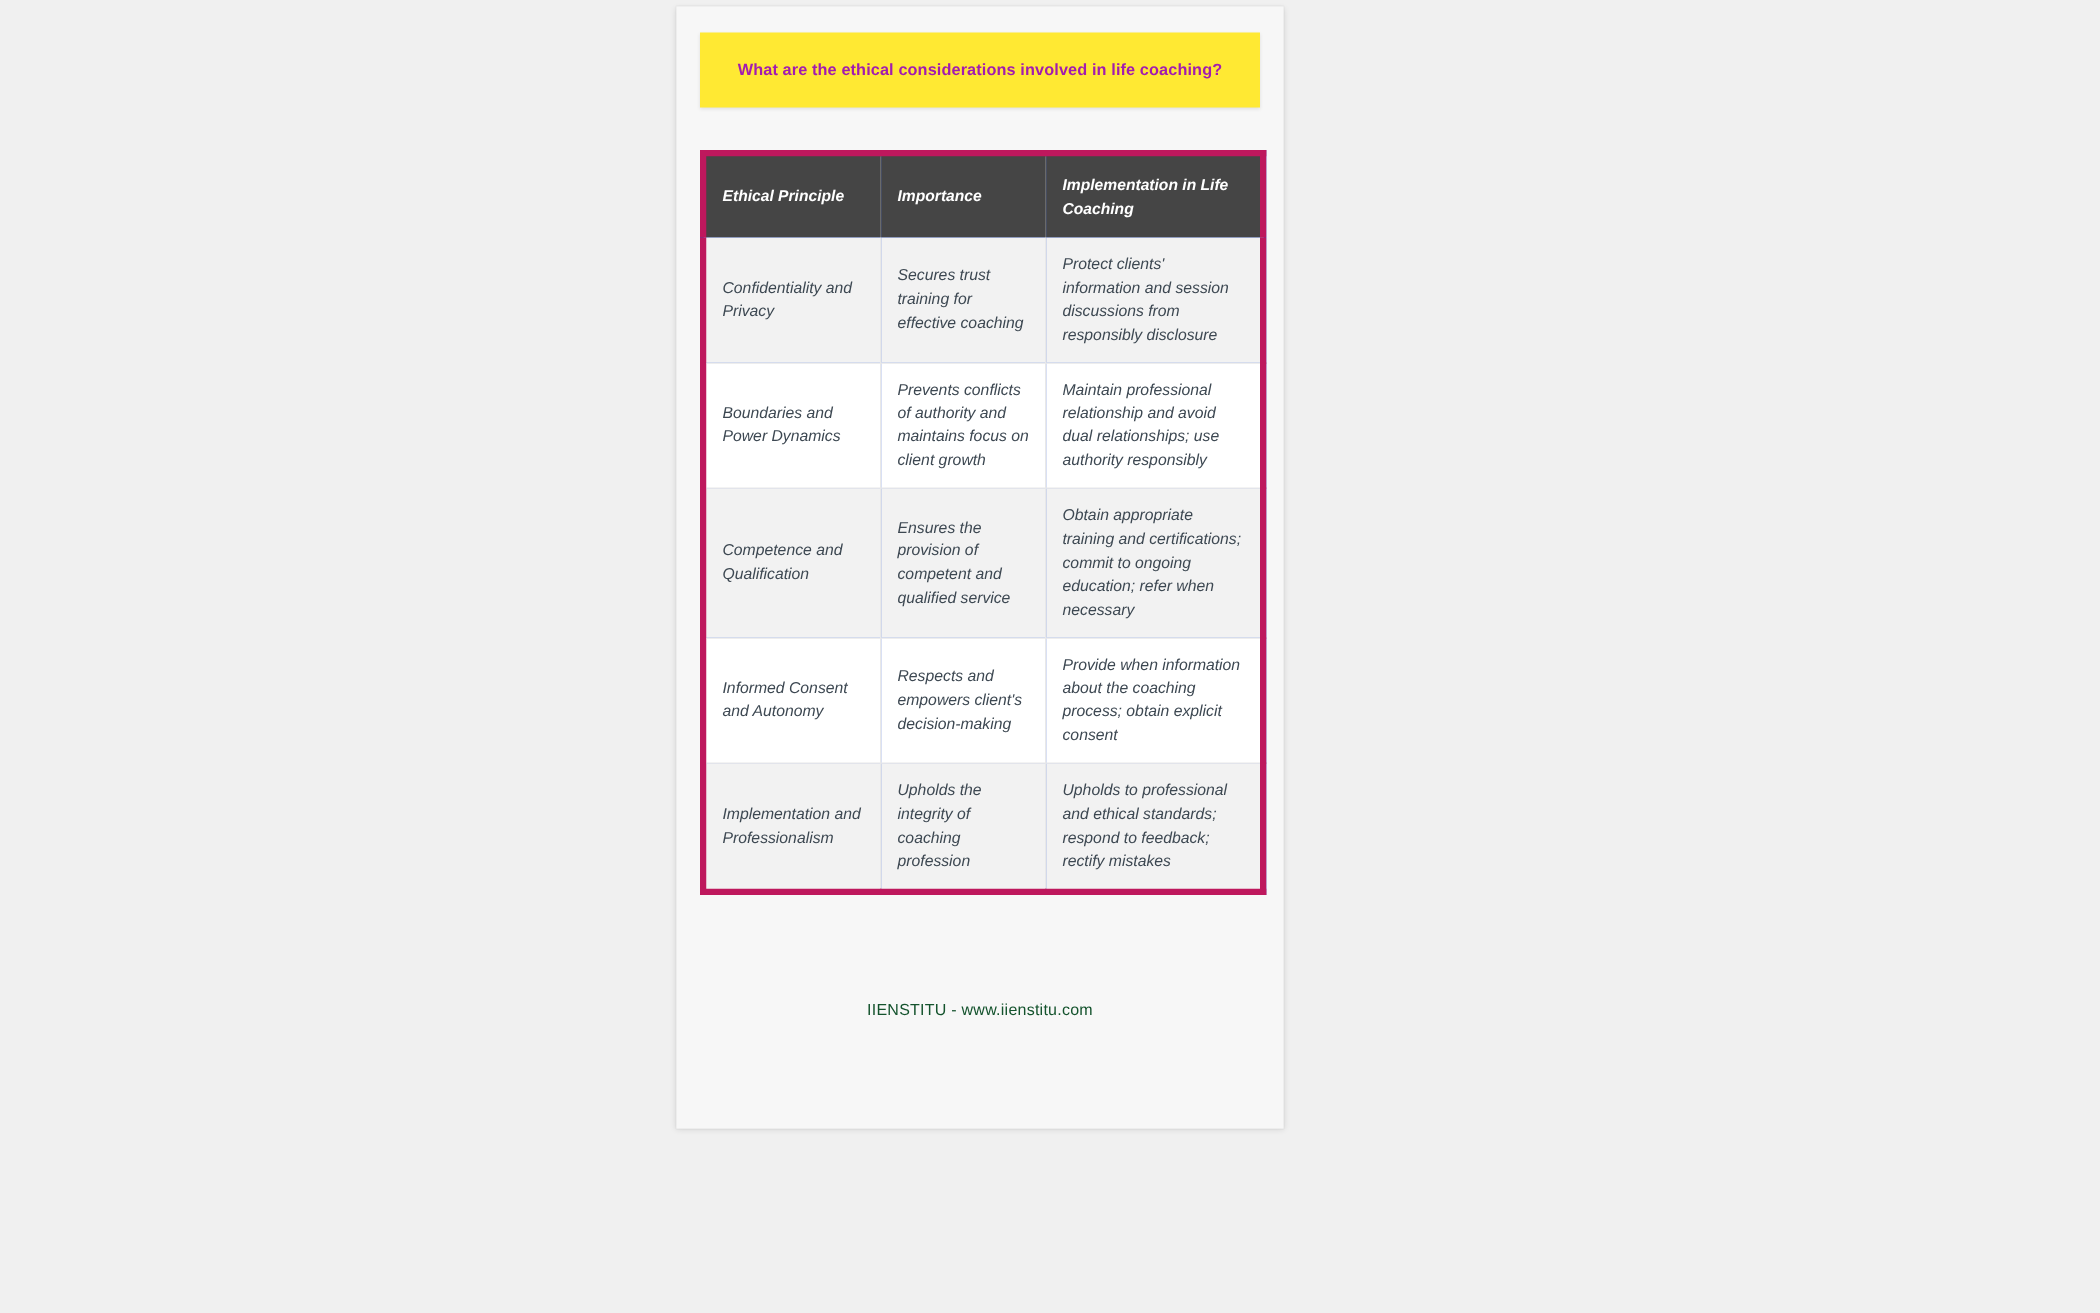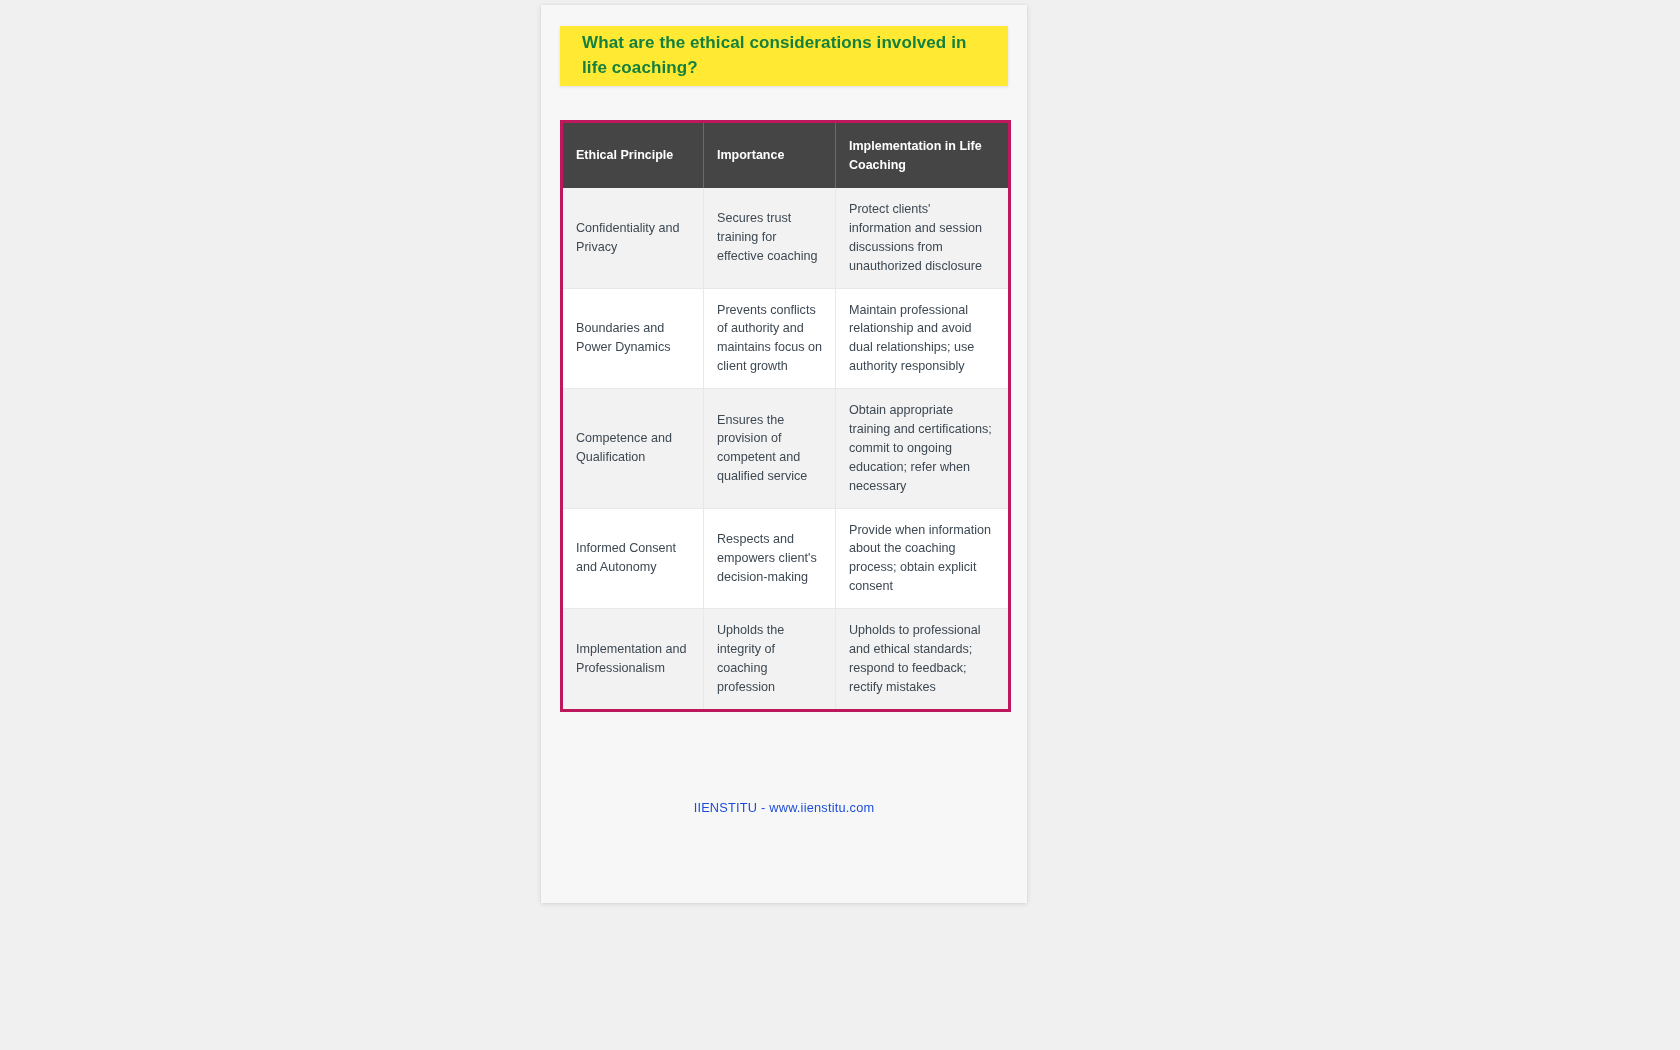--- a/index.html
+++ b/index.html
@@ -36,38 +36,39 @@
     height: 60px;
     background: #ffe933;
     box-shadow: 0 1px 3px rgba(0,0,0,0.10);
     display: flex;
     align-items: center;
     justify-content: center;
     box-sizing: border-box;
     padding: 0 22px;
   }
   .question-text {
-    font-size: 17px;
+    font-size: 13px;
     font-weight: bold;
-    color: #15803d;
+    color: #a21caf;
     line-height: 1.45;
     letter-spacing: 0.1px;
   }
   .table-wrap {
     position: absolute;
     left: 19px;
     top: 115px;
     width: 448px;
   }
   table.ethics-table {
     width: 448px;
     border-collapse: collapse;
     table-layout: fixed;
-    border: 3px solid #be185d;
+    border: 5px solid #be185d;
     background: #1d4ed8;
+    font-style: italic;
   }
   table.ethics-table col.c1 { width: 142px; }
   table.ethics-table col.c2 { width: 132px; }
   table.ethics-table col.c3 { width: 174px; }
   thead th {
     background: #454545;
     color: #ffffff;
     font-size: 12.5px;
     font-weight: bold;
     text-align: left;
@@ -92,21 +93,21 @@
   tbody tr:last-child td { border-bottom: none; }
   tbody tr.odd td { background: #f2f2f2; }
   tbody tr.even td { background: #ffffff; }
   .footer-note {
     position: absolute;
     left: 19px;
     top: 795px;
     width: 448px;
     text-align: center;
     font-size: 12.8px;
-    color: #1d4ed8;
+    color: #14532d;
     letter-spacing: 0.2px;
   }
 </style>
 </head>
 <body>
 
 <div class="page">
   <div class="card">
 
     <div class="question-banner">
@@ -124,21 +125,21 @@
           <tr>
             <th>Ethical Principle</th>
             <th>Importance</th>
             <th>Implementation in Life Coaching</th>
           </tr>
         </thead>
         <tbody>
           <tr class="odd">
             <td>Confidentiality and Privacy</td>
             <td>Secures trust training for effective coaching</td>
-            <td>Protect clients' information and session discussions from unauthorized disclosure</td>
+            <td>Protect clients' information and session discussions from responsibly disclosure</td>
           </tr>
           <tr class="even">
             <td>Boundaries and Power Dynamics</td>
             <td>Prevents conflicts of authority and maintains focus on client growth</td>
             <td>Maintain professional relationship and avoid dual relationships; use authority responsibly</td>
           </tr>
           <tr class="odd">
             <td>Competence and Qualification</td>
             <td>Ensures the provision of competent and qualified service</td>
             <td>Obtain appropriate training and certifications; commit to ongoing education; refer when necessary</td>

